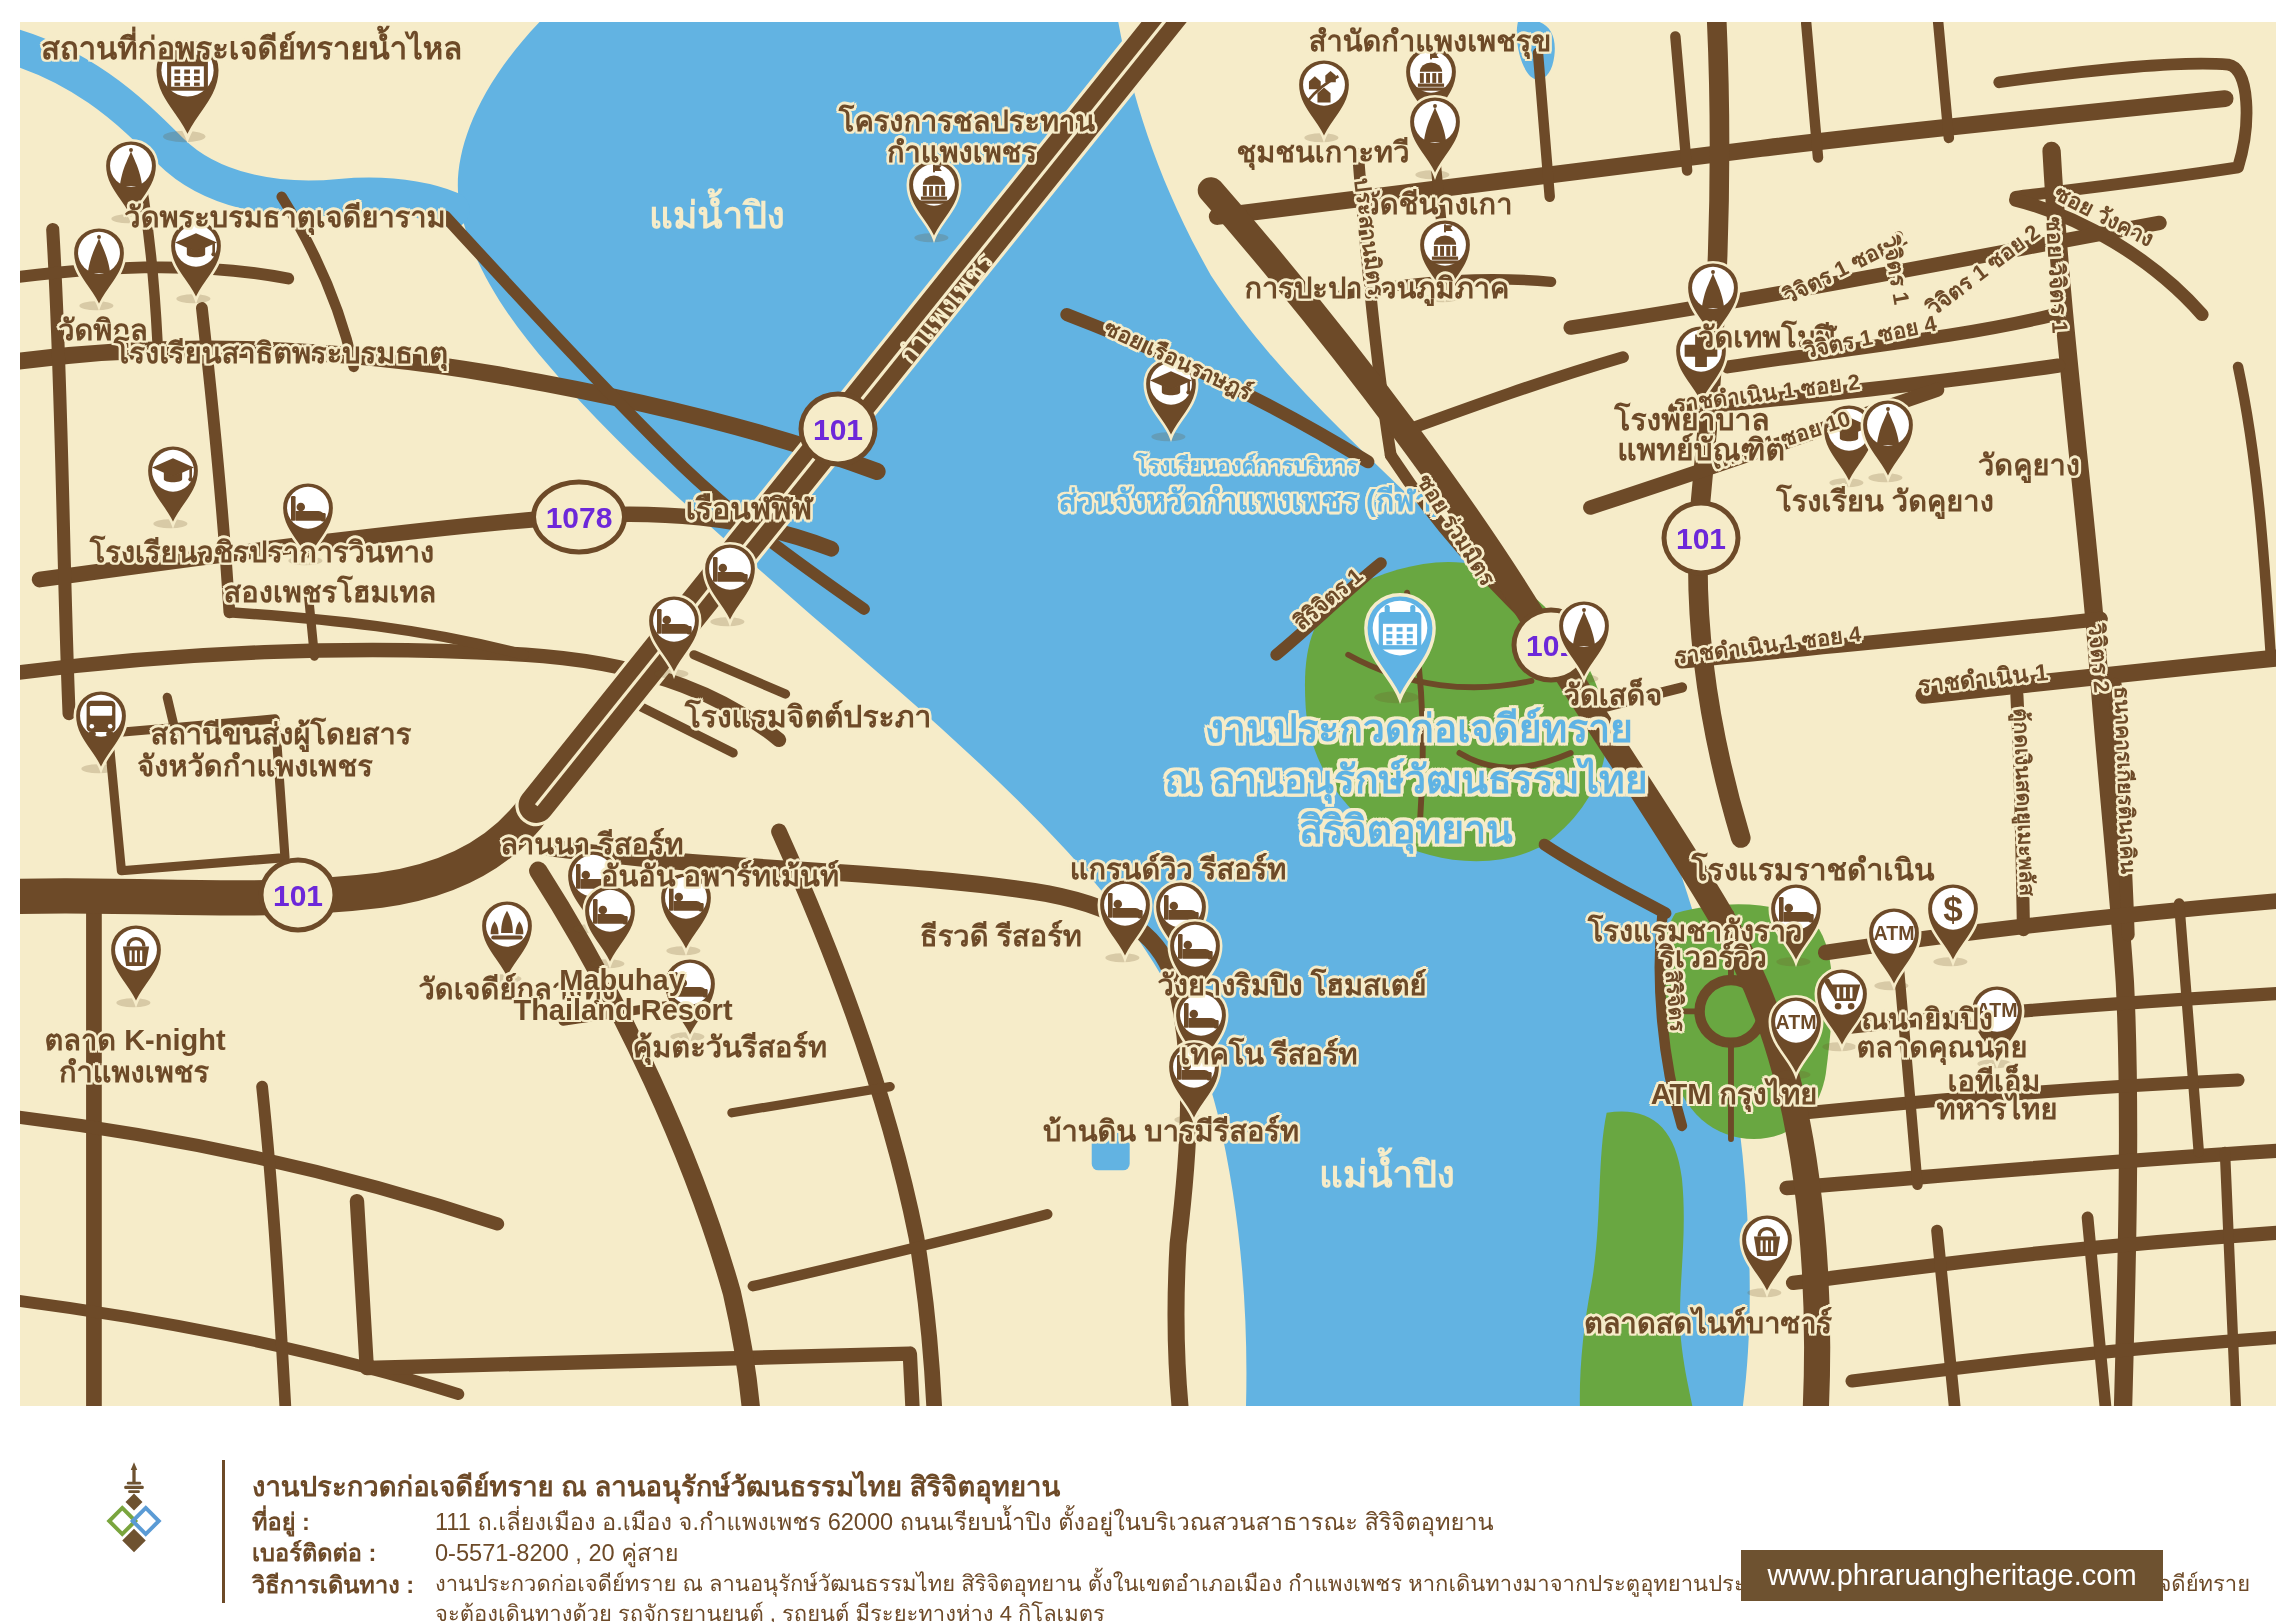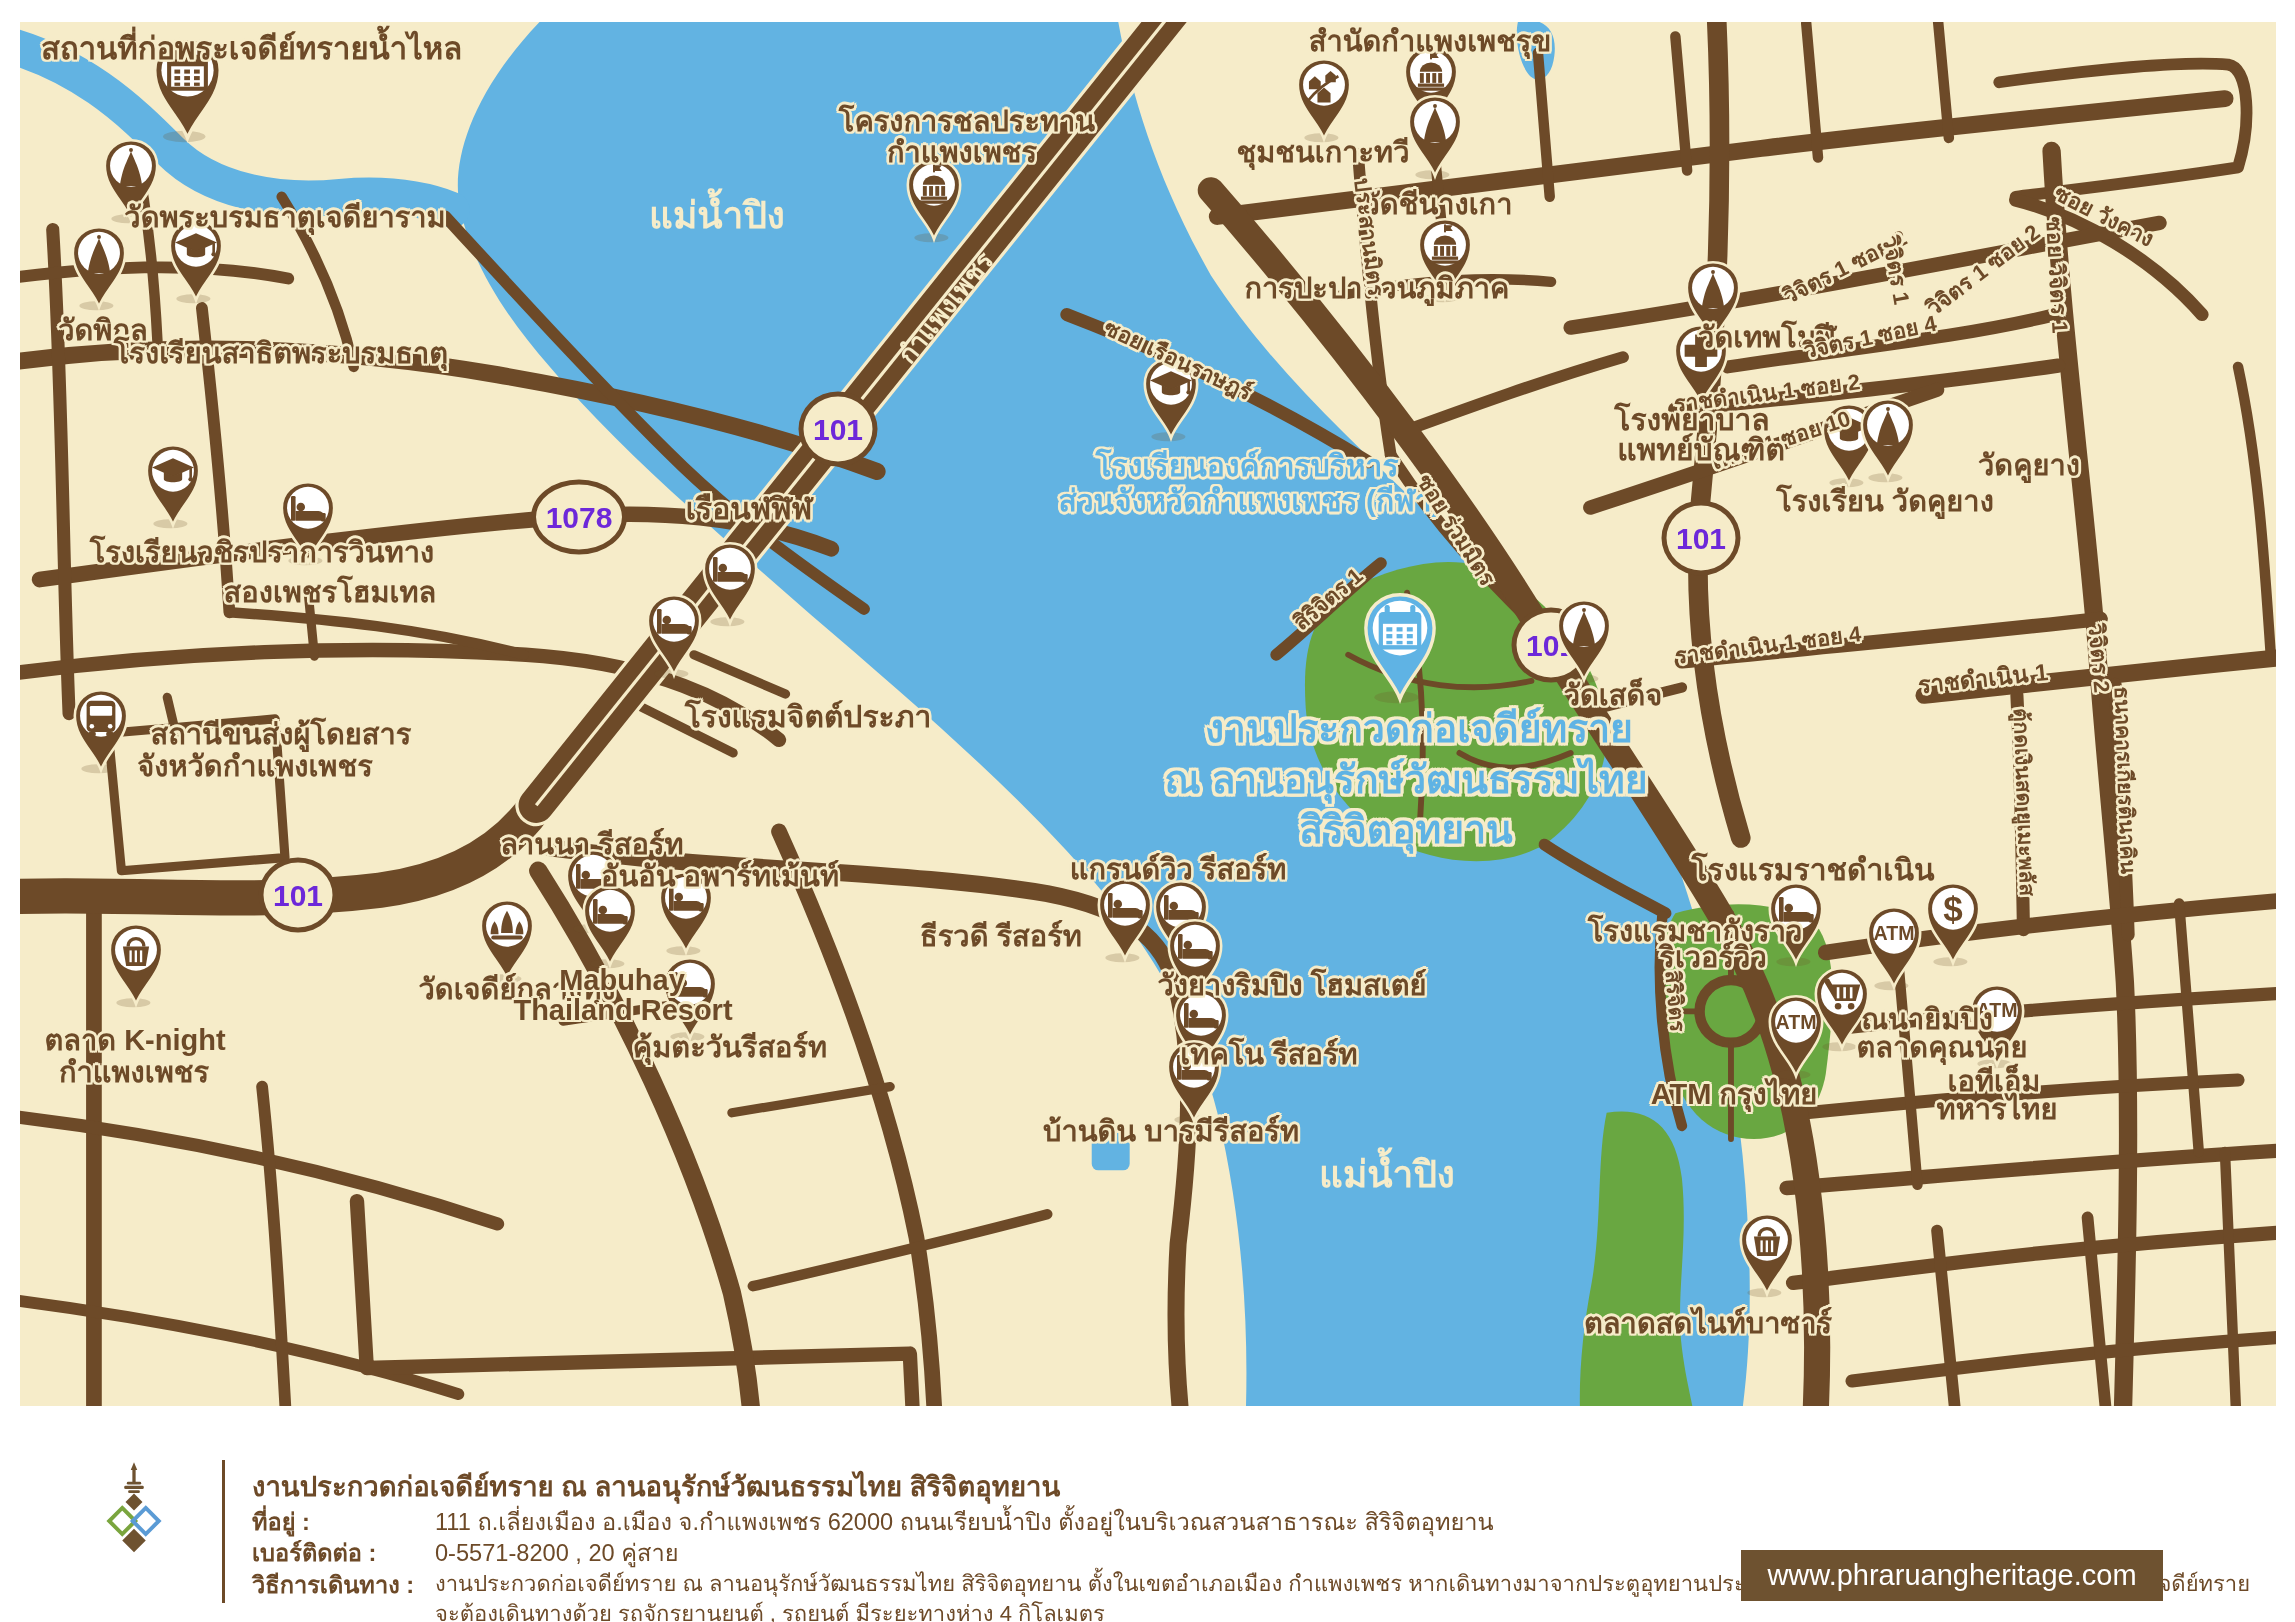--- a/index.html
+++ b/index.html
@@ -490,21 +490,21 @@
   <div class="ml" style="left:255px;top:766px;font-size:29px">จังหวัดกำแพงเพชร</div>
   <div class="ml" style="left:135px;top:1040px;font-size:29px">ตลาด K-night</div>
   <div class="ml" style="left:134px;top:1072px;font-size:29px">กำแพงเพชร</div>
   <div class="ml" style="left:749px;top:509px;font-size:30px">เรือนฬฬิฬ</div>
   <div class="ml" style="left:808px;top:717px;font-size:30px">โรงแรมจิตต์ประภา</div>
   <div class="ml" style="left:967px;top:121px;font-size:29px">โครงการชลประทาน</div>
   <div class="ml" style="left:962px;top:152px;font-size:29px">กำแพงเพชร</div>
   <div class="ml cream" style="left:717px;top:216px;font-size:37px">แม่น้ำปิง</div>
   <div class="ml cream" style="left:1387px;top:1175px;font-size:37px">แม่น้ำปิง</div>
   <div class="ml cream" style="left:946px;top:308px;font-size:26px;transform:translate(-50%,-50%) rotate(-51deg)">กำแพงเพชร</div>
-  <div class="ml blue" style="left:1247px;top:466px;font-size:30px">โรงเรียนองค์การบริหาร</div>
+  <div class="ml blue" style="left:1247px;top:466px;font-size:22px">โรงเรียนองค์การบริหาร</div>
   <div class="ml blue" style="left:1250px;top:501px;font-size:30px">ส่วนจังหวัดกำแพงเพชร (กีฬา)</div>
   <div class="ml" style="left:1430px;top:41px;font-size:29px">สำนัดกำแพงเพชรุข</div>
   <div class="ml" style="left:1323px;top:152px;font-size:29px">ชุมชนเกาะทวี</div>
   <div class="ml" style="left:1438px;top:204px;font-size:29px">วัดชีนางเกา</div>
   <div class="ml" style="left:1377px;top:288px;font-size:29px">การปะปาส่วนภูมิภาค</div>
   <div class="ml" style="left:1369px;top:237px;font-size:22px;transform:translate(-50%,-50%) rotate(83deg)">ประสานมิตร</div>
   <div class="ml" style="left:1456px;top:530px;font-size:22px;transform:translate(-50%,-50%) rotate(58deg)">ซอย ร่วมมิตร</div>
   <div class="ml" style="left:1178px;top:360px;font-size:22px;transform:translate(-50%,-50%) rotate(25deg)">ซอย เรือนราษฎร์</div>
   <div class="ml" style="left:1781px;top:440px;font-size:22px;transform:translate(-50%,-50%) rotate(-18deg)">เทศา 1 ซอย 10</div>
   <div class="ml" style="left:1328px;top:599px;font-size:22px;transform:translate(-50%,-50%) rotate(-40deg)">สิริจิตร 1</div>

